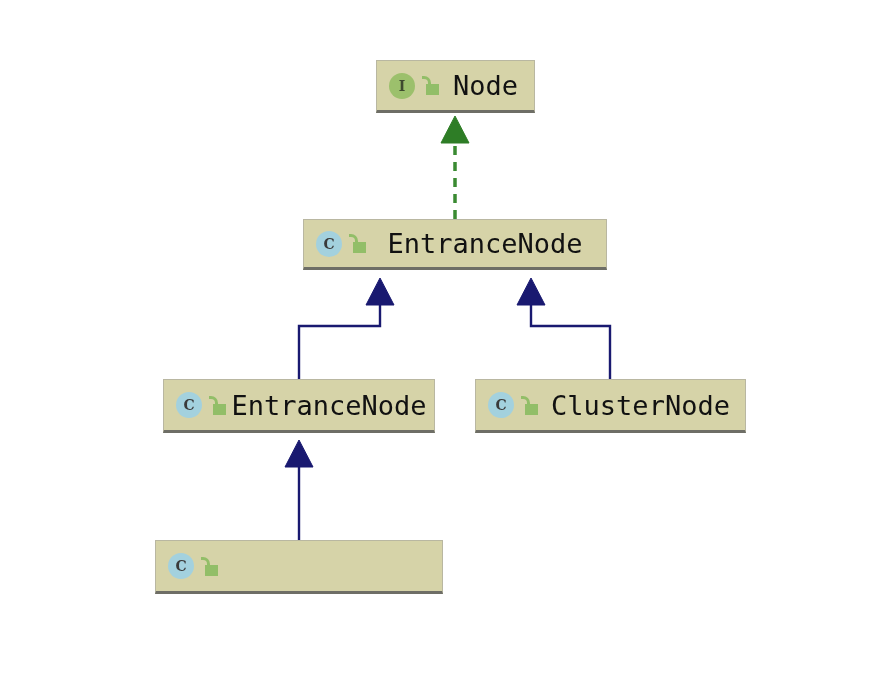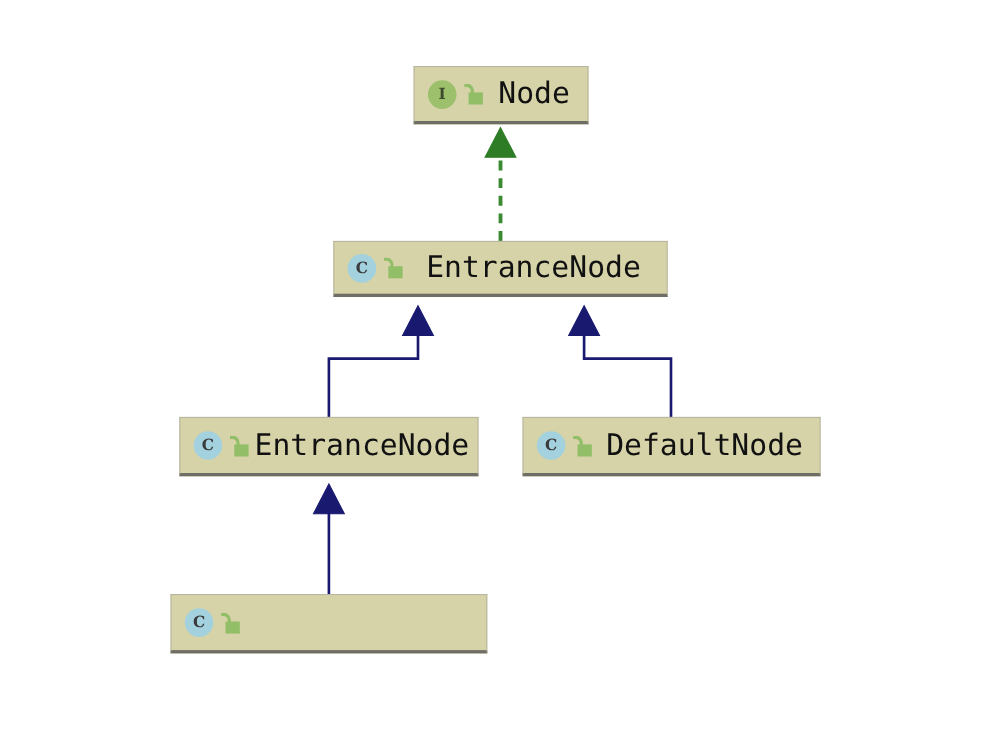--- a/index.html
+++ b/index.html
@@ -164,21 +164,21 @@
   </div>
 
   <div class="node" style="left:475px; top:379px; width:271px; height:54px;">
     <span class="stereo">
       <span class="badge cls">C</span>
       <span class="lock">
         <span class="shackle"></span>
           <span class="body"></span>
       </span>
     </span>
-    <span class="label">DefaultNode</span>
+    <span class="label">ClusterNode</span>
   </div>
 
   <div class="node" style="left:155px; top:540px; width:288px; height:54px;">
     <span class="stereo">
       <span class="badge cls">C</span>
       <span class="lock">
         <span class="shackle"></span>
           <span class="body"></span>
       </span>
     </span>

